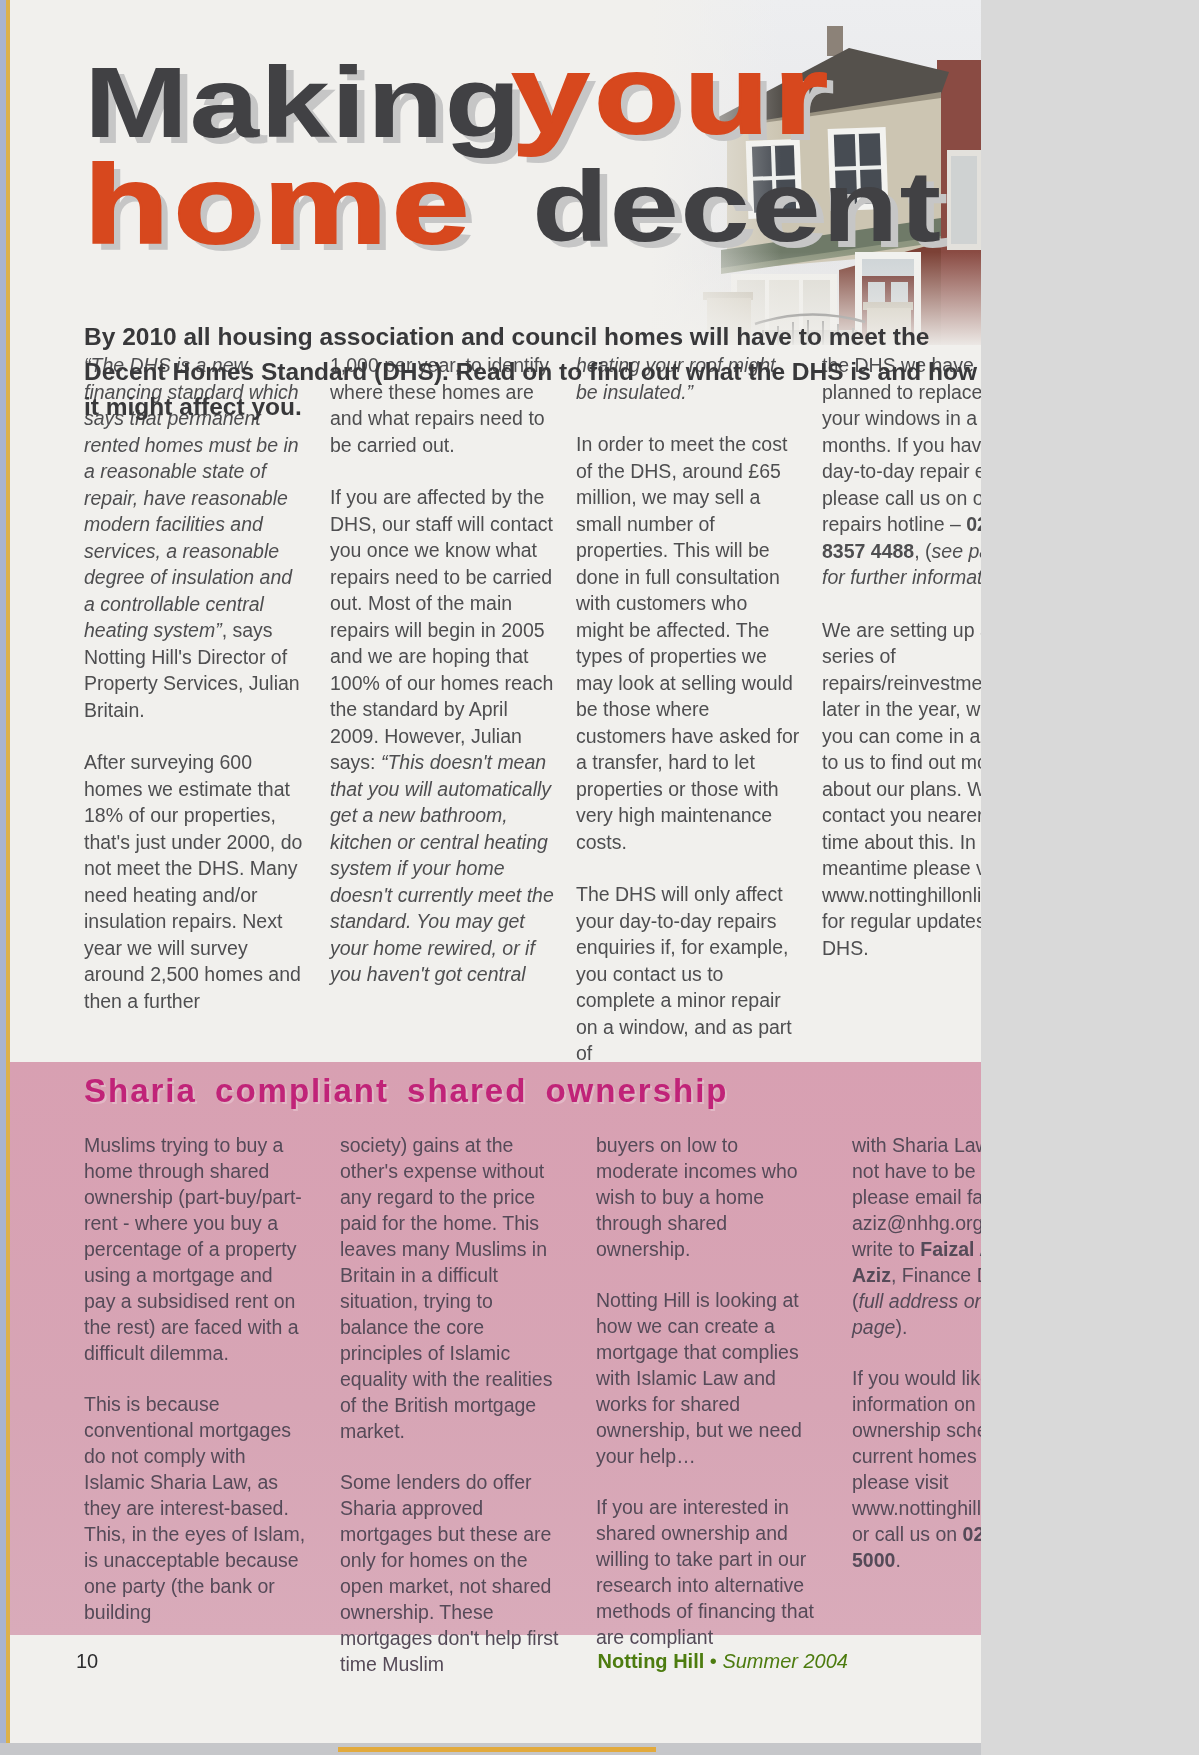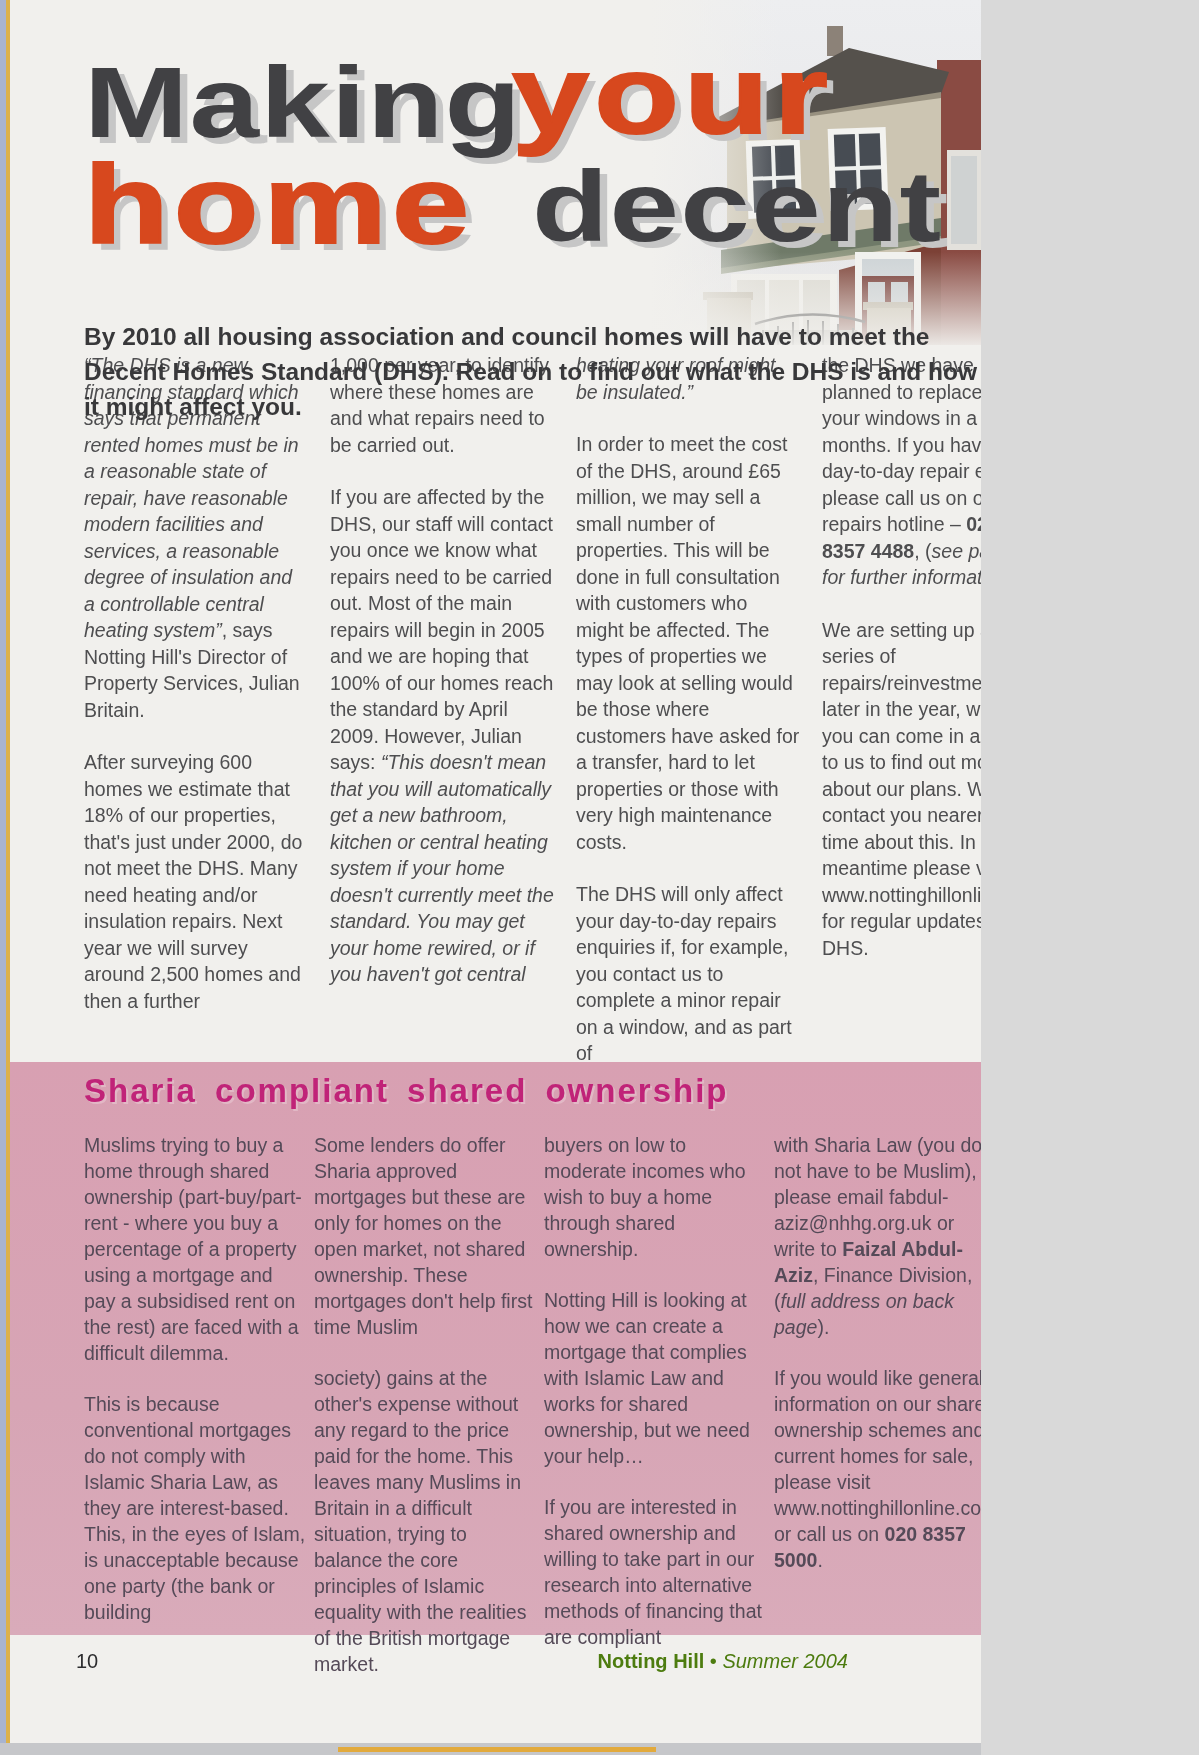--- a/index.html
+++ b/index.html
@@ -38,21 +38,21 @@
   .it{font-style:italic;}
   .b{font-weight:bold;}
 
   
   .sharia{position:absolute;left:10px;top:1062px;width:1189px;height:573px;z-index:3;
           background:linear-gradient(180deg,#d8a0b2 0%,#d7a5b5 60%,#d9abba 100%);}
   .sharia-heading{position:absolute;left:74px;top:10px;font-size:33px;font-weight:bold;
                   color:#c02378;letter-spacing:2px;word-spacing:7px;white-space:nowrap;
                   text-shadow:2px 2px 0 rgba(255,255,255,0.25);}
   .sharia .cols2{position:absolute;left:74px;top:70px;width:962px;
-        display:grid;grid-template-columns:repeat(4,224px);column-gap:6px;}
+        display:grid;grid-template-columns:repeat(4,224px);column-gap:32px;}
   .sharia .col{font-size:19.5px;line-height:26px;color:#554a58;}
   .sharia p{margin:0 0 25px 0;}
 
   
   .footer-num{position:absolute;left:76px;top:1650px;font-size:20px;color:#2d2d2f;z-index:4;}
   .footer-right{position:absolute;right:133px;top:1650px;font-size:20px;color:#4d7c0f;z-index:4;white-space:nowrap;}
   .footer-right .it{font-style:italic;}
 </style>
 </head>
 <body>
@@ -161,22 +161,22 @@
   </section>
 
   <section class="sharia">
     <h2 class="sharia-heading" style="margin:0;">Sharia compliant shared ownership</h2>
     <div class="cols2">
       <div class="col">
         <p>Muslims trying to buy a home through shared ownership (part-buy/part-rent - where you buy a percentage of a property using a mortgage and pay a subsidised rent on the rest) are faced with a difficult dilemma.</p>
         <p>This is because conventional mortgages do not comply with Islamic Sharia Law, as they are interest-based. This, in the eyes of Islam, is unacceptable because one party (the bank or building</p>
       </div>
       <div class="col">
+        <p>society) gains at the other's expense without any regard to the price paid for the home. This leaves many Muslims in Britain in a difficult situation, trying to balance the core principles of Islamic equality with the realities of the British mortgage market.</p>
         <p>Some lenders do offer Sharia approved mortgages but these are only for homes on the open market, not shared ownership. These mortgages don't help first time Muslim</p>
-        <p>society) gains at the other's expense without any regard to the price paid for the home. This leaves many Muslims in Britain in a difficult situation, trying to balance the core principles of Islamic equality with the realities of the British mortgage market.</p>
       </div>
       <div class="col">
         <p>buyers on low to moderate incomes who wish to buy a home through shared ownership.</p>
         <p>Notting Hill is looking at how we can create a mortgage that complies with Islamic Law and works for shared ownership, but we need your help…</p>
         <p>If you are interested in shared ownership and willing to take part in our research into alternative methods of financing that are compliant</p>
       </div>
       <div class="col">
         <p><span>with Sharia Law (you do not have to be Muslim), please email fabdul-aziz@nhhg.org.uk or write to </span><span class="b">Faizal Abdul-Aziz</span><span>, Finance Division, (</span><span class="it">full address on back page</span><span>).</span></p>
         <p><span>If you would like general information on our shared ownership schemes and current homes for sale, please visit www.nottinghillonline.com or call us on </span><span class="b">020 8357 5000</span><span>.</span></p>
       </div>

